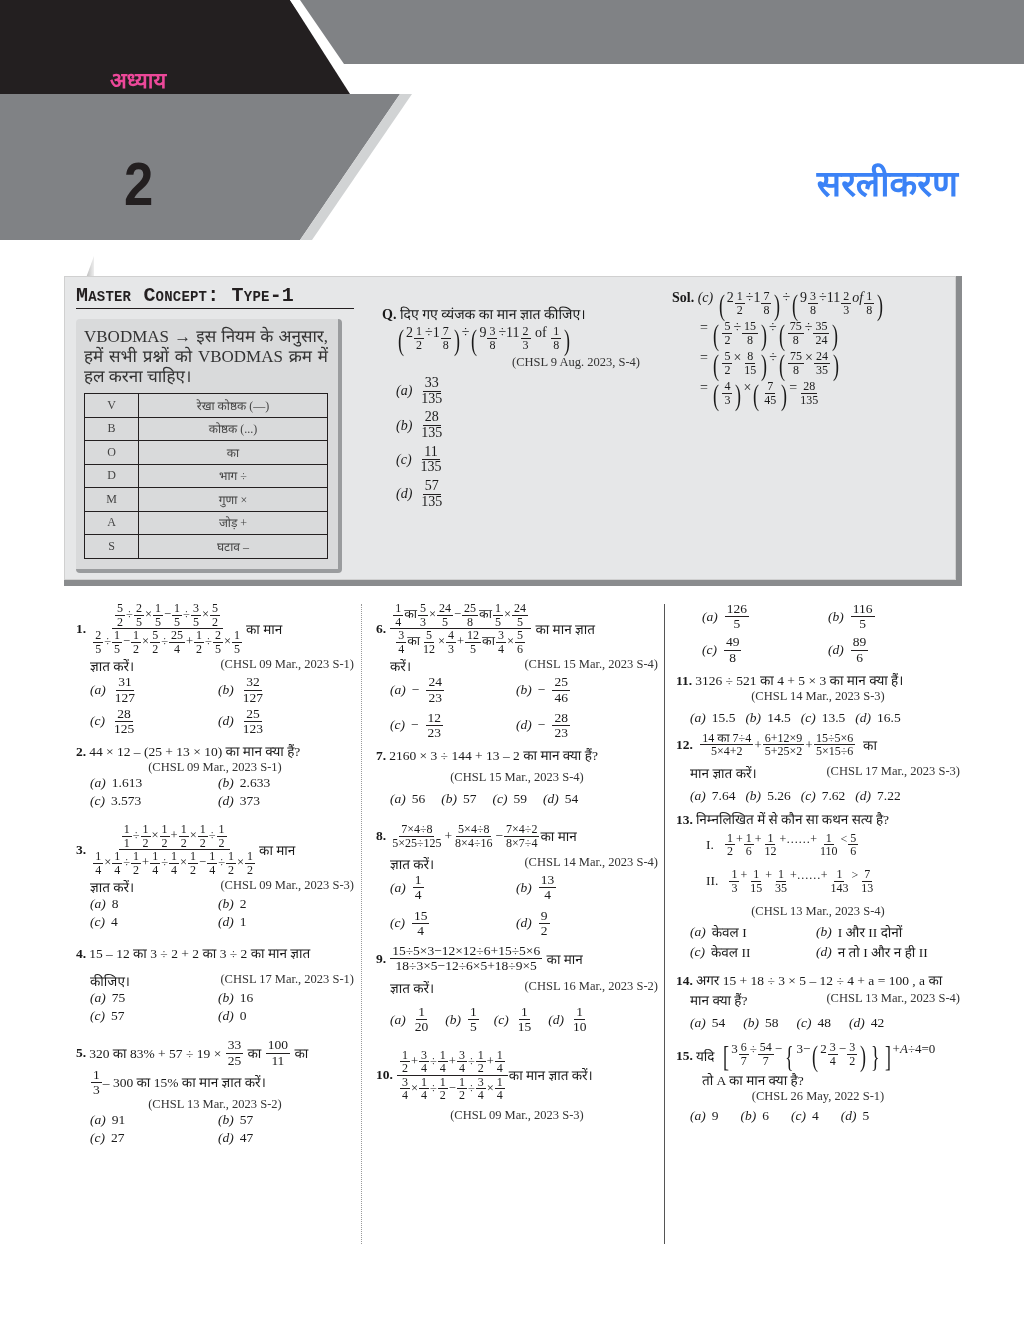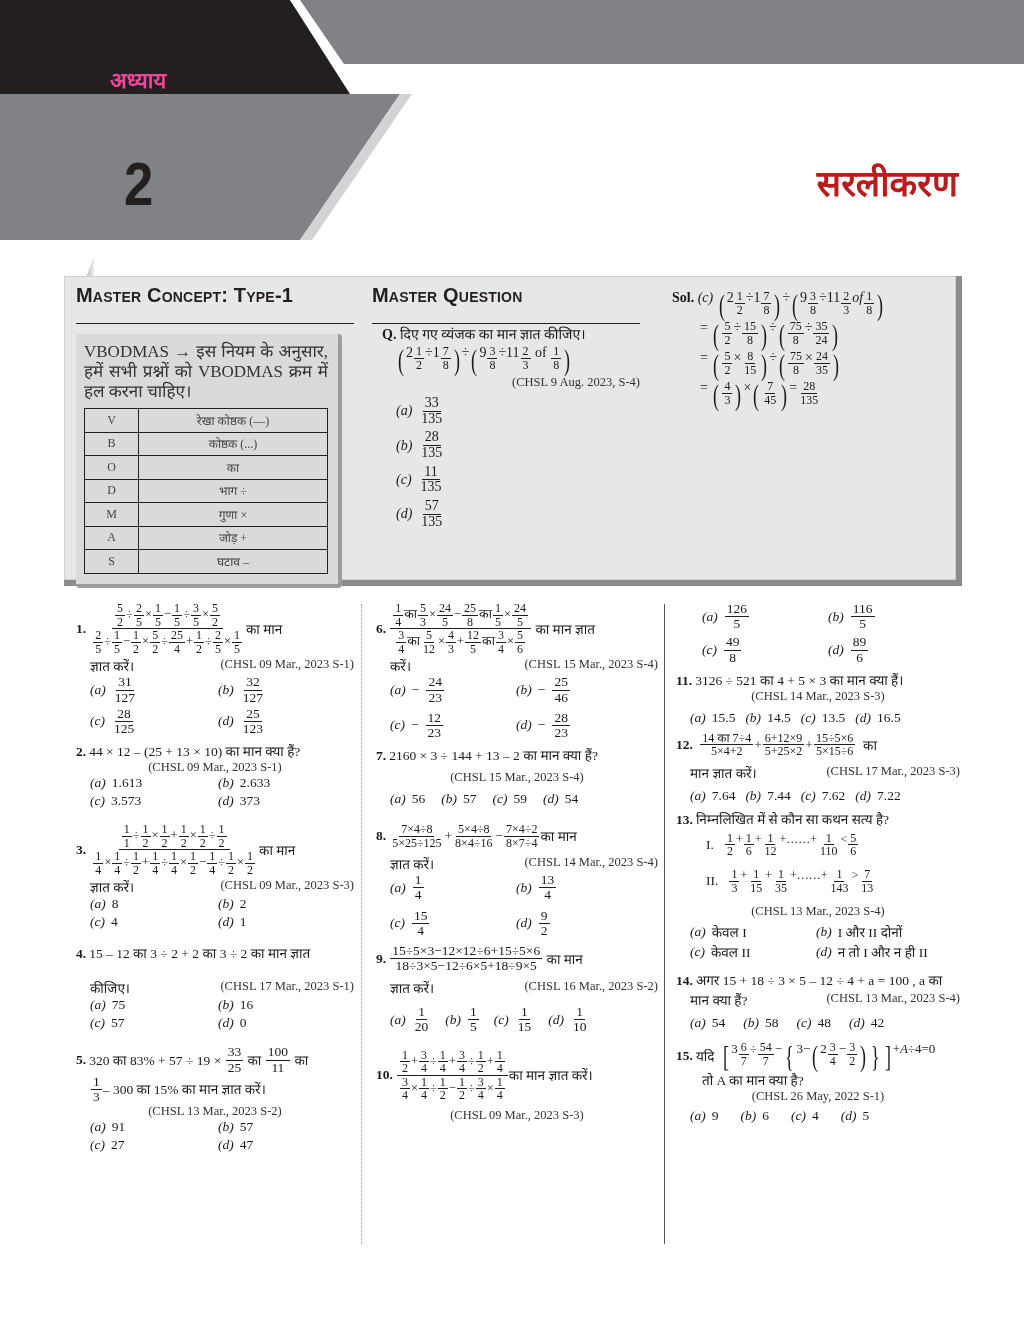--- a/index.html
+++ b/index.html
@@ -12,36 +12,36 @@
   .hdr-white-slash { position: absolute; left: 282px; top: 0; width: 80px; height: 66px; background: #fff;
     clip-path: polygon(8px 0, 14px 0, 60px 66px, 54px 66px); }
   .hdr-gray-top { position: absolute; left: 300px; top: 0; width: 724px; height: 64px; background: #808285;
     clip-path: polygon(0 0, 724px 0, 724px 64px, 44px 64px); }
   .hdr-gray-bottom { position: absolute; left: 0; top: 94px; width: 420px; height: 146px; background: #808285;
     clip-path: polygon(0 0, 400px 0, 300px 146px, 0 146px); }
   .hdr-light-strip { position: absolute; left: 0; top: 94px; width: 420px; height: 146px; background: #d1d3d4;
     clip-path: polygon(400px 0, 412px 0, 312px 146px, 300px 146px); }
   .chapter-label { position: absolute; left: 110px; top: 64px; color: #ec4899; font-family: "DejaVu Sans", sans-serif; font-weight: bold; font-size: 22px; }
   .chapter-num { position: absolute; left: 124px; top: 148px; color: #231f20; font-family: "Liberation Sans", sans-serif; font-weight: bold; font-size: 62px; transform: scaleX(0.85); transform-origin: left; }
-  .chapter-title { position: absolute; right: 66px; top: 158px; font-family: "DejaVu Sans", sans-serif; font-weight: bold; font-size: 36px; color: #b91c1c; }
+  .chapter-title { position: absolute; right: 66px; top: 158px; font-family: "DejaVu Sans", sans-serif; font-weight: bold; font-size: 36px; color: #3b82f6; }
   .tab-notch { position: absolute; left: 86px; top: 256px; width: 8px; height: 22px; background: linear-gradient(to right, #bbb, #eee);
     clip-path: polygon(0 100%, 100% 0, 100% 100%); }
 
   
   .panel { position: absolute; left: 64px; top: 276px; width: 898px; height: 310px; background: #e6e7e8;
     border-right: 6px solid #8a8c8e; border-bottom: 6px solid #8a8c8e; box-shadow: inset 0 0 0 1px #d0d0d0; }
-  .panel-heading { font-family: Liberation Sans, sans-serif; font-weight: bold; font-variant: small-caps; font-size: 20px; color: #231f20; border-bottom: 1.5px solid #231f20; padding-bottom: 16px; letter-spacing: 0.2px; }
+  .panel-heading { font-family: Liberation Mono, monospace; font-weight: bold; font-variant: small-caps; font-size: 20px; color: #231f20; border-bottom: 1.5px solid #231f20; padding-bottom: 1px; letter-spacing: 0.2px; }
   .mc { position: absolute; left: 12px; top: 8px; width: 278px; }
   .mc-box { margin-top: 10px; width: 266px; background: #d9dadb; border-right: 4px solid #9a9c9e; border-bottom: 4px solid #9a9c9e; border-radius: 4px; padding: 8px 10px 10px 8px; }
   .mc-text { font-size: 17px; line-height: 20px; text-align: justify; color: #333; }
   .vb-table { width: 244px; margin-top: 6px; border-collapse: collapse; font-size: 12px; }
   .vb-table td { border: 1px solid #231f20; height: 23.5px; text-align: center; color: #444; }
   .vb-table td.k { width: 54px; }
   .mq { position: absolute; left: 308px; top: 8px; width: 268px; }
-  .mq-q { font-size: 14px; padding-left: 10px; }
+  .mq-q { margin-top: 20px; font-size: 14px; padding-left: 10px; }
   .src { font-size: 12.5px; color: #333; }
   .sol { position: absolute; left: 608px; top: 14px; width: 280px; font-size: 14px; }
 
   
   .frac { display: inline-flex; flex-direction: column; align-items: center; vertical-align: middle; line-height: 1.05; margin: 0 1px; }
   .frac > .n { border-bottom: 1px solid #231f20; padding: 0 2px; }
   .frac > .d { padding: 0 2px; }
   .frac.sm { font-size: 12px; }
   .frac.big > .n, .frac.big > .d { font-size: 12.5px; }
   .paren { display: inline-block; font-size: 30px; font-weight: 100; transform: scaleX(0.6); vertical-align: middle; line-height: 1; }
@@ -113,21 +113,20 @@
         <tr>
               <td class="k">S</td>
               <td>घटाव –</td>
             </tr>
       </tbody>
         </table>
     </div>
   </div>
 
   <div class="mq">
-    <div class="panel-heading">Master Question</div>
     <div class="mq-q">
       <div><b>Q.</b> <span>दिए गए व्यंजक का मान ज्ञात कीजिए।</span></div>
       <div class="line" style="padding-left:14px;margin-top:2px">
         <span class="paren">(</span>2<span class="frac sm">
             <span class="n">1</span>
             <span class="d">2</span>
           </span>÷1<span class="frac sm">
             <span class="n">7</span>
             <span class="d">8</span>
           </span><span class="paren">)</span>÷<span class="paren">(</span>9<span class="frac sm">
@@ -428,21 +427,21 @@
         </div>
       <div class="o">
           <span class="opt">(d)</span>
           <span>1</span>
         </div>
     </div>
   </div>
 
   <div class="q" style="margin-top:14px">
     <div><span class="qn">4.</span><span>15 – 12 का 3 ÷ 2 + 2 का 3 ÷ 2 का मान ज्ञात</span></div>
-    <div class="cited" style="margin-top:17px">
+    <div class="cited" style="margin-top:10px">
         <span>कीजिए।</span>
         <span class="src">(CHSL 17 Mar., 2023 S-1)</span>
       </div>
     <div class="opts2">
       <div class="o">
           <span class="opt">(a)</span>
           <span>75</span>
         </div>
       <div class="o">
           <span class="opt">(b)</span>
@@ -836,21 +835,21 @@
         <span>मान ज्ञात करें।</span>
         <span class="src">(CHSL 17 Mar., 2023 S-3)</span>
       </div>
     <div class="opts4" style="margin-top:6px;gap:10px">
       <div class="o">
           <span class="opt">(a)</span>
           <span>7.64</span>
         </div>
       <div class="o">
           <span class="opt">(b)</span>
-          <span>7.44</span>
+          <span>5.26</span>
         </div>
       <div class="o">
           <span class="opt">(c)</span>
           <span>7.62</span>
         </div>
       <div class="o">
           <span class="opt">(d)</span>
           <span>7.22</span>
         </div>
     </div>

